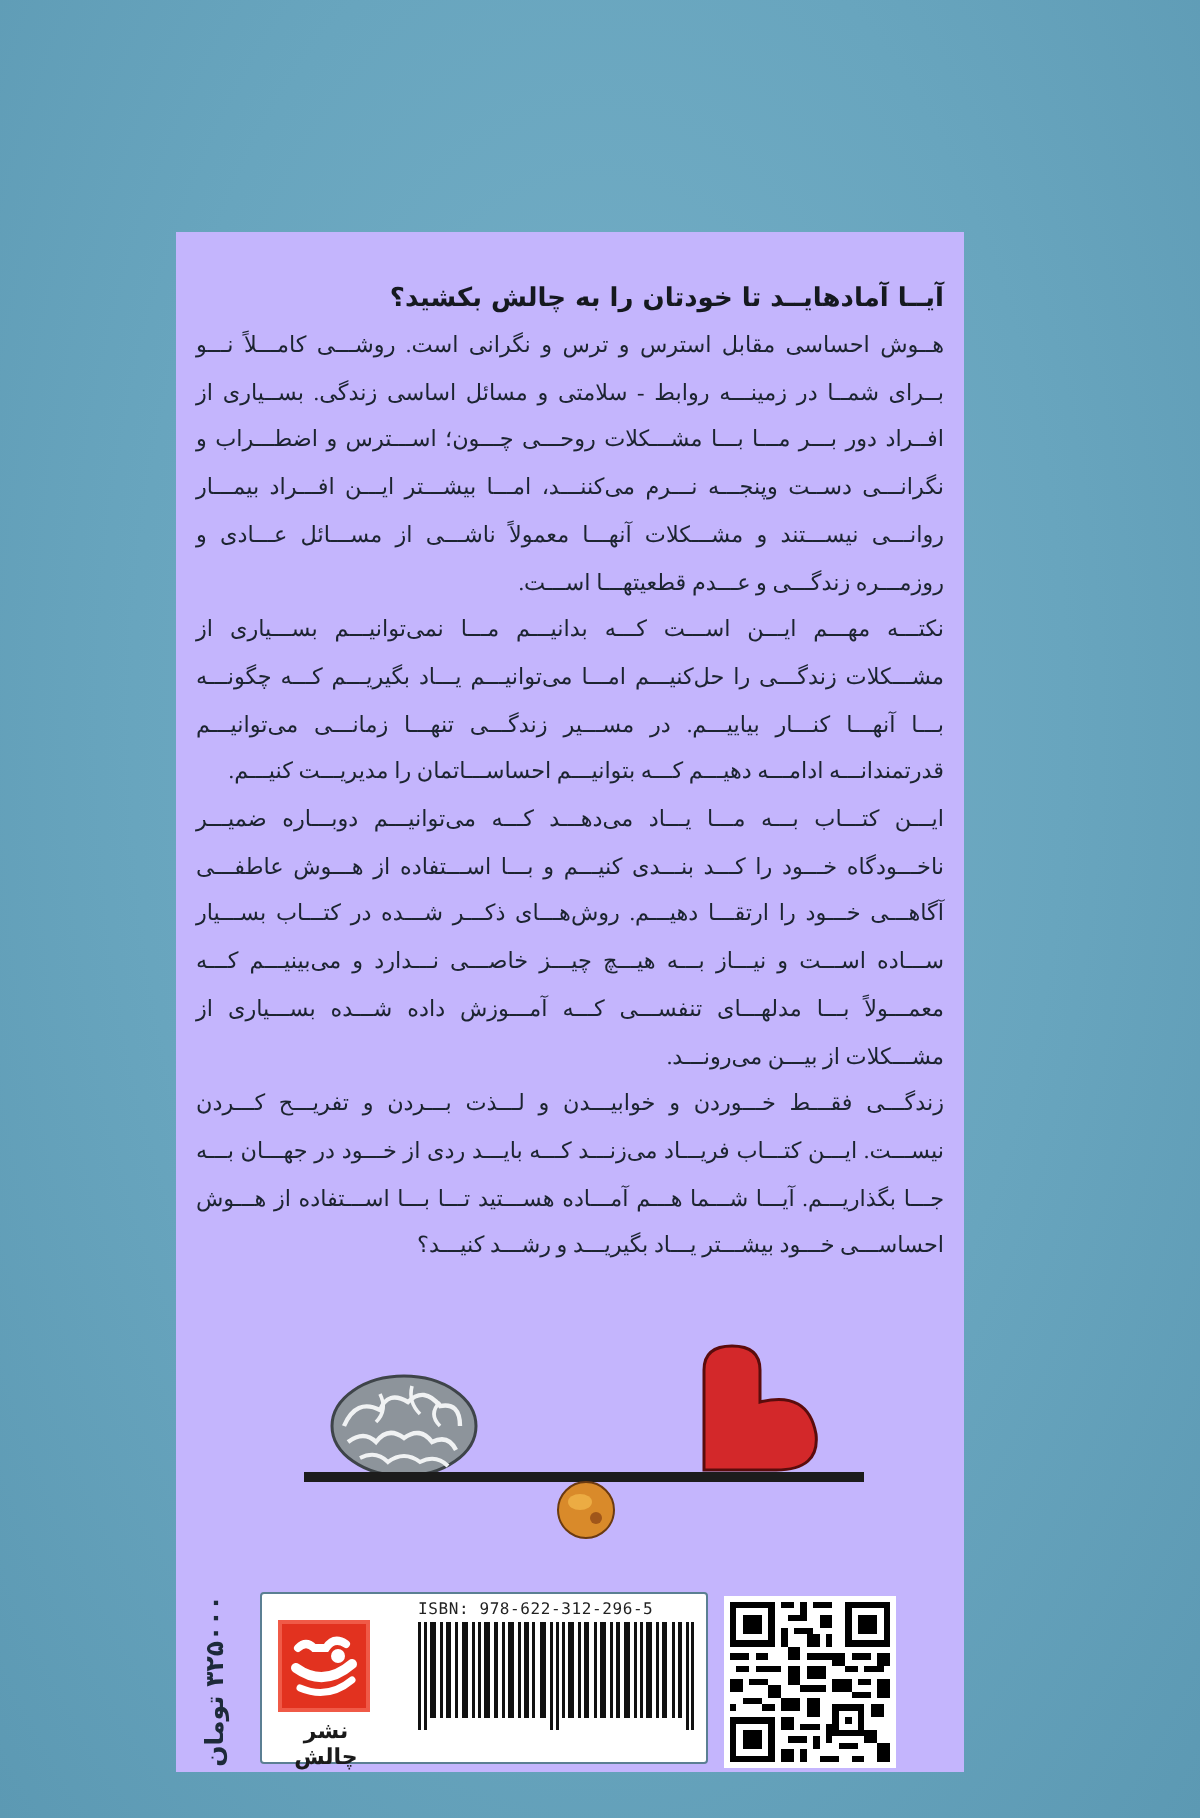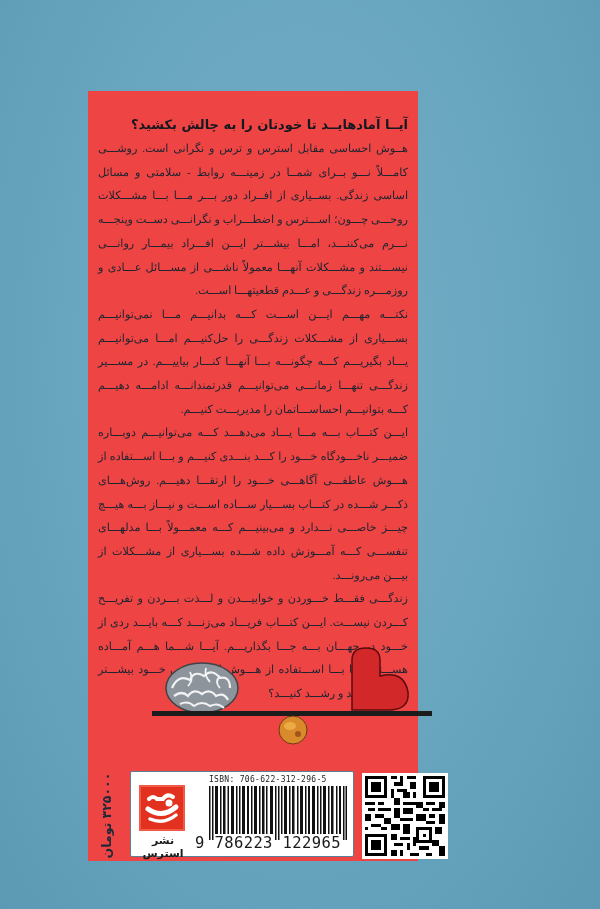--- a/index.html
+++ b/index.html
@@ -4,23 +4,23 @@
 <style>
   * { box-sizing: border-box; margin: 0; padding: 0; }
   html, body { width: 600px; height: 909px; overflow: hidden; }
   body {
     background: radial-gradient(ellipse at 50% 40%, #76b0c8 0%, #68a5be 55%, #5c99b3 100%);
     position: relative;
     font-family: "DejaVu Sans", sans-serif;
   }
   .panel {
     position: absolute;
-    left: 88px; top: 91px;
-    width: 330px; height: 770px;
-    background: #ef4444;
+    left: 88px; top: 116px;
+    width: 394px; height: 770px;
+    background: #c4b5fd;
   }
   .text-block {
     position: absolute;
     left: 10px; right: 10px; top: 22px;
     direction: rtl;
     text-align: justify;
     color: #1c2430;
     font-family: "DejaVu Sans", sans-serif;
     font-size: 11.2px;
     line-height: 23.7px;
@@ -157,22 +157,22 @@
 
   <div class="barcode-box">
     <div class="logo">
       <svg width="42" height="42" viewBox="0 0 42 42">
         <path d="M8 12 q4 -4 8 0 l6 0 q4 -6 10 -2" fill="none" stroke="#fff" stroke-width="4" stroke-linecap="round"></path>
         <path d="M7 22 q14 10 28 -2" fill="none" stroke="#fff" stroke-width="5" stroke-linecap="round"></path>
         <path d="M9 32 q14 6 26 -4" fill="none" stroke="#fff" stroke-width="3.5" stroke-linecap="round"></path>
         <circle cx="28" cy="16" r="3.5" fill="#fff"></circle>
       </svg>
     </div>
-    <div class="publisher">نشر استرس</div>
-    <div class="isbn">ISBN: 706-622-312-296-5</div>
+    <div class="publisher">نشر چالش</div>
+    <div class="isbn">ISBN: 978-622-312-296-5</div>
     <div class="bars">
       <svg width="138" height="54" viewBox="0 0 138 54">
         <g fill="#111">
           <rect x="0" y="0" width="1.5" height="54"></rect>
             <rect x="3" y="0" width="1.5" height="54"></rect>
           <rect x="6" y="0" width="3" height="48"></rect>
             <rect x="11" y="0" width="1.5" height="48"></rect>
           <rect x="14" y="0" width="2.5" height="48"></rect>
             <rect x="18.5" y="0" width="1.5" height="48"></rect>
           <rect x="22" y="0" width="3" height="48"></rect>
@@ -202,21 +202,20 @@
             <rect x="114" y="0" width="3" height="48"></rect>
           <rect x="119" y="0" width="1.5" height="48"></rect>
             <rect x="122" y="0" width="2.5" height="48"></rect>
           <rect x="127" y="0" width="1.5" height="48"></rect>
             <rect x="130" y="0" width="2" height="48"></rect>
           <rect x="134" y="0" width="1.5" height="54"></rect>
             <rect x="136.5" y="0" width="1.5" height="54"></rect>
         </g>
       </svg>
     </div>
-    <div class="ean-digits">9 786223 122965</div>
   </div>
 
   <div class="qr">
     <svg width="80" height="80" viewBox="0 0 25 25" shape-rendering="crispEdges">
       <g fill="#000">
 
         <rect x="0" y="0" width="7" height="7"></rect>
           <rect x="1" y="1" width="5" height="5" fill="#fff"></rect>
           <rect x="2" y="2" width="3" height="3"></rect>
         <rect x="18" y="0" width="7" height="7"></rect>

